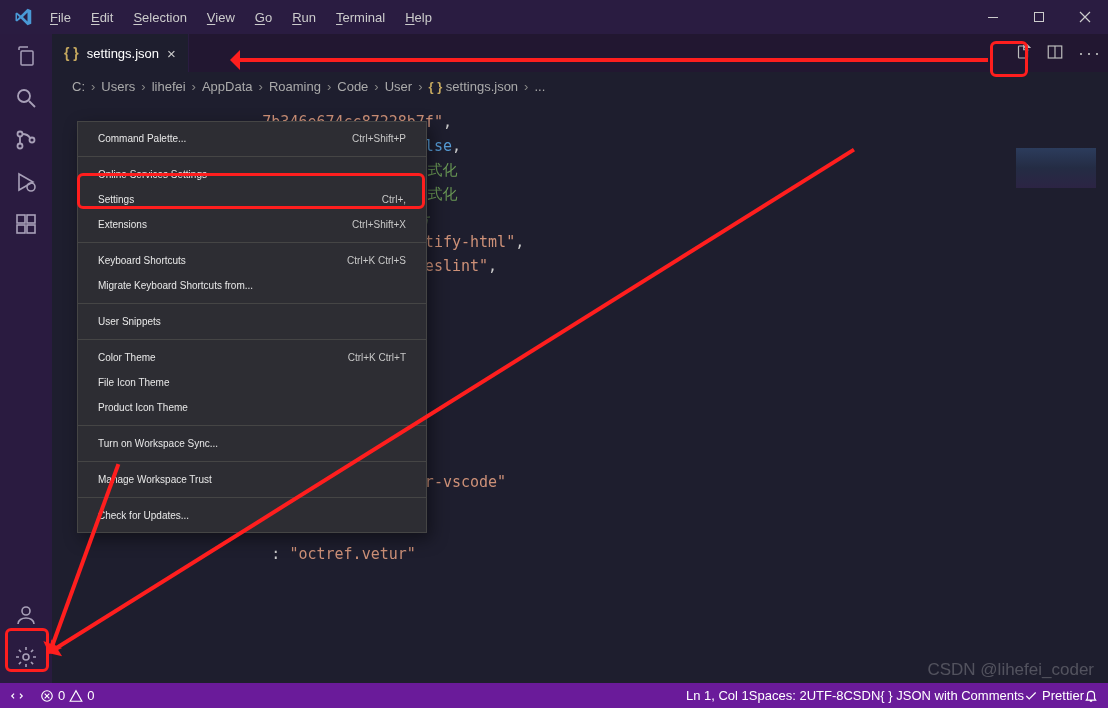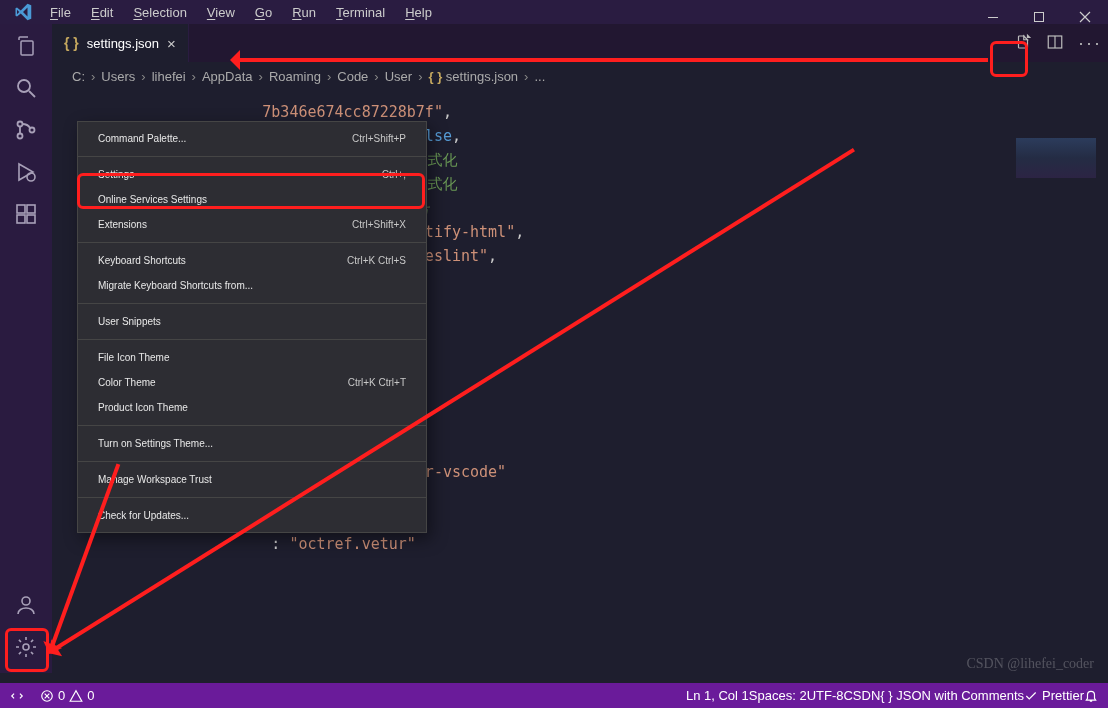--- a/index.html
+++ b/index.html
@@ -7,21 +7,21 @@
     width: 1108px; height: 708px;
     font-family: "Segoe UI", sans-serif;
     font-size: 13px;
     color: #ccc;
     background: #1e1e2e;
     overflow: hidden;
     position: relative;
   }
   
   .titlebar {
-    height: 24px; background: #2a1c41;
+    height: 34px; background: #2a1c41;
     display: flex; align-items: center;
     padding: 0 8px;
   }
   .titlebar .logo { width: 18px; height: 18px; margin-right: 10px; margin-left:6px }
   .menu { display: flex; gap: 4px; }
   .menu-item { padding: 4px 8px; border-radius: 3px; cursor: default; }
   .underline { text-decoration: underline; text-underline-offset: 2px; }
   .title-center {
     position: absolute; left: 50%; transform: translateX(-50%);
     font-size: 13px; color: #ccc;
@@ -151,23 +151,23 @@
   .arrow::after {
     content: '';
     position: absolute;
     left: -2px; top: 50%;
     transform: translateY(-50%);
     border: 10px solid transparent;
     border-right-color: #ff1e1e;
     border-left: none;
   }
   .watermark{
-    position:absolute; right:14px; bottom:36px;
-    color:rgba(220,220,220,0.28); font-size:14px;
-    z-index:3; font-family:Liberation Serif, serif;
+    position:absolute; right:14px; bottom:28px;
+    color:rgba(220,220,220,0.28); font-size:17px;
+    z-index:3; font-family:Liberation Sans, sans-serif;
   }
 </style>
 </head>
 <body>
 
 <div class="titlebar">
   <svg class="logo" viewBox="0 0 24 24">
       <path fill="#4a9ad6" d="M23 3l-5-2-9 9-5-4-2 1v10l2 1 5-4 9 9 5-2V3zM4 15V9l3 3-3 3zm14 3l-6-6 6-6v12z"></path>
     </svg>
   <div class="menu" id="menu-bar">
@@ -301,61 +301,61 @@
   </div>
 </div>
 
 <div class="context-menu" id="context-menu">
     <div class="ctx-item">
       <span>Command Palette...</span>
       <span class="ctx-shortcut">Ctrl+Shift+P</span>
     </div>
     <div class="ctx-sep"></div>
     <div class="ctx-item">
+      <span>Online Services Settings</span>
+      <span class="ctx-shortcut"></span>
+    </div>
+    <div class="ctx-item">
       <span>Settings</span>
       <span class="ctx-shortcut">Ctrl+,</span>
     </div>
     <div class="ctx-item">
-      <span>Online Services Settings</span>
-      <span class="ctx-shortcut"></span>
-    </div>
-    <div class="ctx-item">
       <span>Extensions</span>
       <span class="ctx-shortcut">Ctrl+Shift+X</span>
     </div>
     <div class="ctx-sep"></div>
     <div class="ctx-item">
       <span>Keyboard Shortcuts</span>
       <span class="ctx-shortcut">Ctrl+K Ctrl+S</span>
     </div>
     <div class="ctx-item">
       <span>Migrate Keyboard Shortcuts from...</span>
       <span class="ctx-shortcut"></span>
     </div>
     <div class="ctx-sep"></div>
     <div class="ctx-item">
       <span>User Snippets</span>
       <span class="ctx-shortcut"></span>
     </div>
     <div class="ctx-sep"></div>
     <div class="ctx-item">
-      <span>File Icon Theme</span>
-      <span class="ctx-shortcut"></span>
-    </div>
-    <div class="ctx-item">
       <span>Color Theme</span>
       <span class="ctx-shortcut">Ctrl+K Ctrl+T</span>
     </div>
     <div class="ctx-item">
+      <span>File Icon Theme</span>
+      <span class="ctx-shortcut"></span>
+    </div>
+    <div class="ctx-item">
       <span>Product Icon Theme</span>
       <span class="ctx-shortcut"></span>
     </div>
     <div class="ctx-sep"></div>
     <div class="ctx-item">
-      <span>Turn on Settings Theme...</span>
+      <span>Turn on Workspace Sync...</span>
       <span class="ctx-shortcut"></span>
     </div>
     <div class="ctx-sep"></div>
     <div class="ctx-item">
       <span>Manage Workspace Trust</span>
       <span class="ctx-shortcut"></span>
     </div>
     <div class="ctx-sep"></div>
     <div class="ctx-item">
       <span>Check for Updates...</span>

